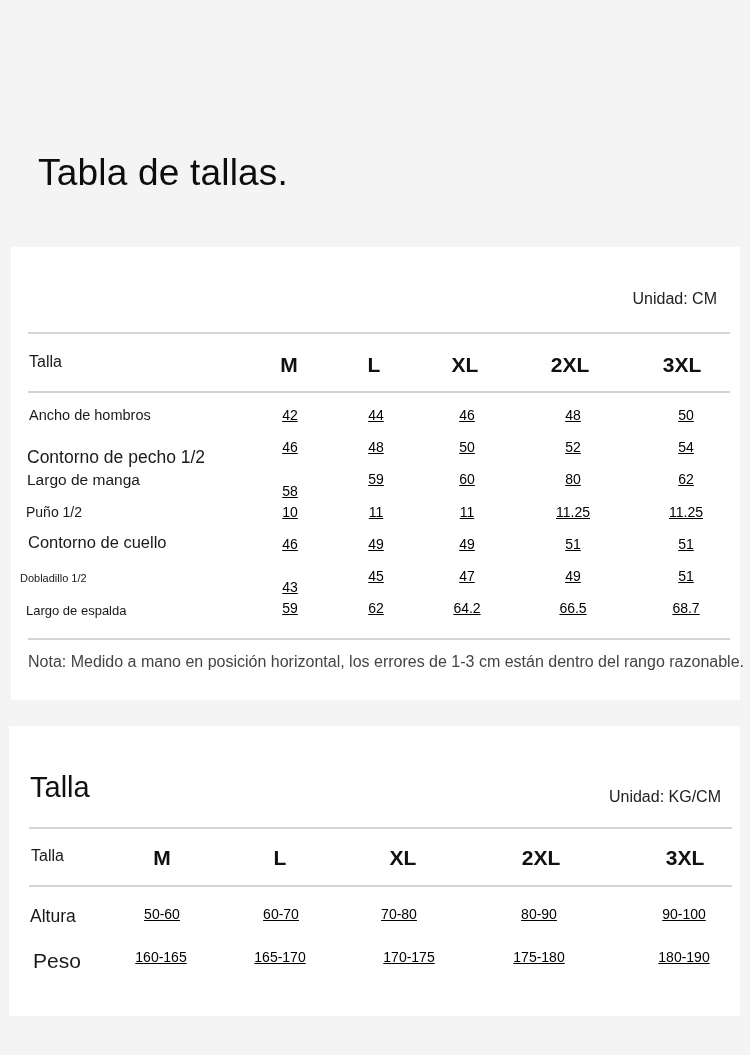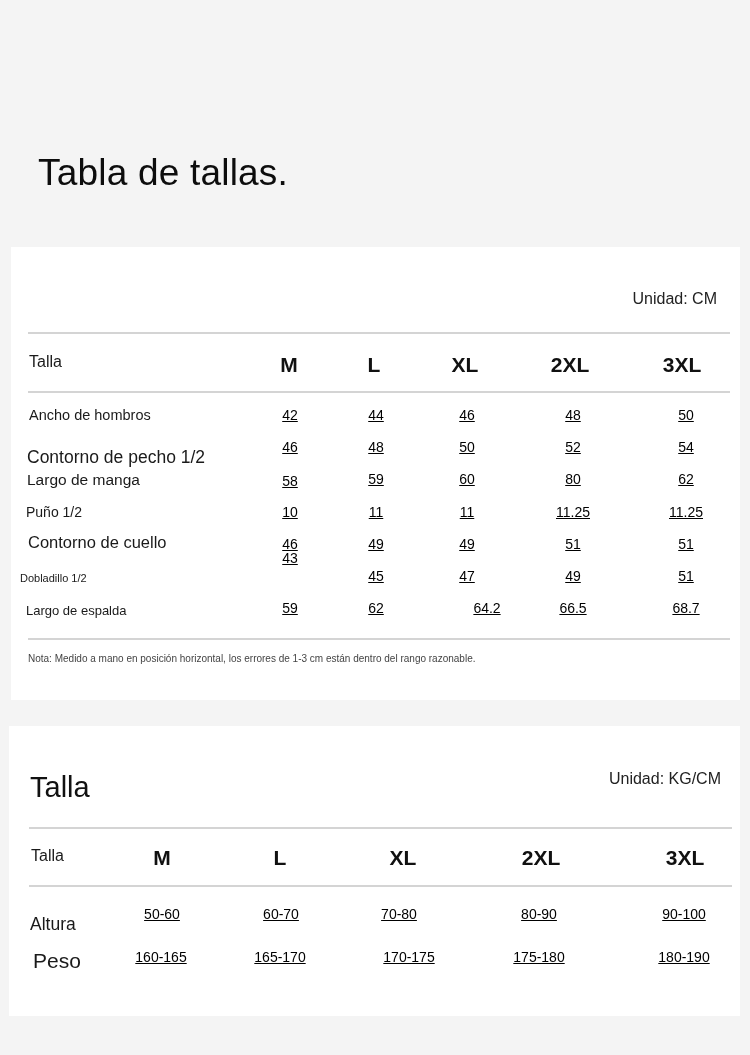--- a/index.html
+++ b/index.html
@@ -27,40 +27,40 @@
     .card-title {
       position: absolute; font-weight: 400; color: #111;
     }
     .card1 .card-title { left: 18px; top: 33px; font-size: 21px; }
     .card2 .card-title { left: 21px; top: 45px; font-size: 29px; }
 
     .unit {
       position: absolute; font-size: 16px; color: #222;
     }
     .card1 .unit { right: 23px; top: 43px; }
-    .card2 .unit { right: 19px; top: 44px; }
+    .card2 .unit { right: 19px; top: 62px; }
 
     .rule {
       position: absolute; height: 2px; background: #d4d4d4;
     }
 
     .hdr-label, .row-label {
       position: absolute; white-space: nowrap; color: #1a1a1a;
     }
     .size-head {
       position: absolute; font-weight: 700; font-size: 21px;
       transform: translateX(-50%); white-space: nowrap; color: #111;
     }
     .cell {
       position: absolute; font-size: 14px; transform: translateX(-50%);
       white-space: nowrap; color: #000000; text-decoration: underline;
     }
     .note {
       position: absolute; left: 17px; top: 406px;
-      font-size: 10px; color: #444; white-space: nowrap;
+      font-size: 16px; color: #444; white-space: nowrap;
     }
   </style>
 </head>
 <body>
 
 <div class="page">
 
   <div class="page-title">Tabla de tallas.</div>
 
   <div class="card card1">
@@ -92,21 +92,21 @@
       <div class="row-label" style="left:16px; top:192px; font-size:17.5px;margin-top:8px;">Contorno de pecho 1/2</div>
       <div class="cell" style="left:279px; top:192px;">46</div>
       <div class="cell" style="left:365px; top:192px;">48</div>
       <div class="cell" style="left:456px; top:192px;">50</div>
       <div class="cell" style="left:562px; top:192px;">52</div>
       <div class="cell" style="left:675px; top:192px;">54</div>
     </div>
 
     <div>
       <div class="row-label" style="left:16px; top:224px; font-size:15.5px;">Largo de manga</div>
-      <div class="cell" style="left:279px; top:226px;">58</div>
+      <div class="cell" style="left:279px; top:236px;">58</div>
       <div class="cell" style="left:365px; top:224px;">59</div>
       <div class="cell" style="left:456px; top:224px;">60</div>
       <div class="cell" style="left:562px; top:224px;">80</div>
       <div class="cell" style="left:675px; top:224px;">62</div>
     </div>
 
     <div>
       <div class="row-label" style="left:15px; top:257px; font-size:14px;">Puño 1/2</div>
       <div class="cell" style="left:279px; top:257px;">10</div>
       <div class="cell" style="left:365px; top:257px;">11</div>
@@ -119,32 +119,32 @@
       <div class="row-label" style="left:17px; top:286px; font-size:16.5px;">Contorno de cuello</div>
       <div class="cell" style="left:279px; top:289px;">46</div>
       <div class="cell" style="left:365px; top:289px;">49</div>
       <div class="cell" style="left:456px; top:289px;">49</div>
       <div class="cell" style="left:562px; top:289px;">51</div>
       <div class="cell" style="left:675px; top:289px;">51</div>
     </div>
 
     <div>
       <div class="row-label" style="left:9px; top:325px; font-size:11px;">Dobladillo 1/2</div>
-      <div class="cell" style="left:279px; top:303px;text-align:right;">43</div>
+      <div class="cell" style="left:279px; top:332px;text-align:right;">43</div>
       <div class="cell" style="left:365px; top:321px;">45</div>
       <div class="cell" style="left:456px; top:321px;">47</div>
       <div class="cell" style="left:562px; top:321px;">49</div>
       <div class="cell" style="left:675px; top:321px;">51</div>
     </div>
 
     <div>
       <div class="row-label" style="left:15px; top:356px; font-size:13px;">Largo de espalda</div>
       <div class="cell" style="left:279px; top:353px;">59</div>
       <div class="cell" style="left:365px; top:353px;">62</div>
-      <div class="cell" style="left:476px; top:353px;">64.2</div>
+      <div class="cell" style="left:456px; top:353px;">64.2</div>
       <div class="cell" style="left:562px; top:353px;">66.5</div>
       <div class="cell" style="left:675px; top:353px;">68.7</div>
     </div>
 
     <div class="rule" style="left:17px; top:391px; width:702px;"></div>
 
     <div class="note">Nota: Medido a mano en posición horizontal, los errores de 1-3 cm están dentro del rango razonable.</div>
   </div>
 
   <div class="card card2">
@@ -158,21 +158,21 @@
       <div class="size-head" style="left:153px; top:120px;">M</div>
       <div class="size-head" style="left:271px; top:120px;">L</div>
       <div class="size-head" style="left:394px; top:120px;">XL</div>
       <div class="size-head" style="left:532px; top:120px;">2XL</div>
       <div class="size-head" style="left:676px; top:120px;">3XL</div>
     </div>
 
     <div class="rule" style="left:20px; top:159px; width:703px;"></div>
 
     <div>
-      <div class="row-label" style="left:21px; top:180px; font-size:17.5px;margin-top:8px;">Altura</div>
+      <div class="row-label" style="left:21px; top:180px; font-size:17.5px;">Altura</div>
       <div class="cell" style="left:153px; top:180px;">50-60</div>
       <div class="cell" style="left:272px; top:180px;">60-70</div>
       <div class="cell" style="left:390px; top:180px;">70-80</div>
       <div class="cell" style="left:530px; top:180px;">80-90</div>
       <div class="cell" style="left:675px; top:180px;">90-100</div>
     </div>
     <div>
       <div class="row-label" style="left:24px; top:223px; font-size:21px;">Peso</div>
       <div class="cell" style="left:152px; top:223px;">160-165</div>
       <div class="cell" style="left:271px; top:223px;">165-170</div>

